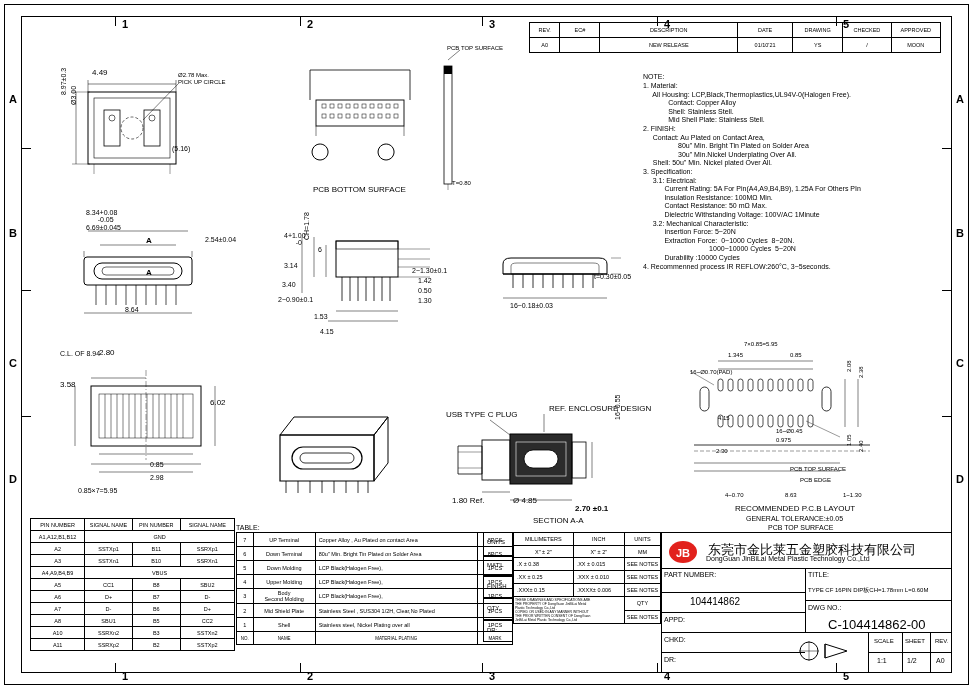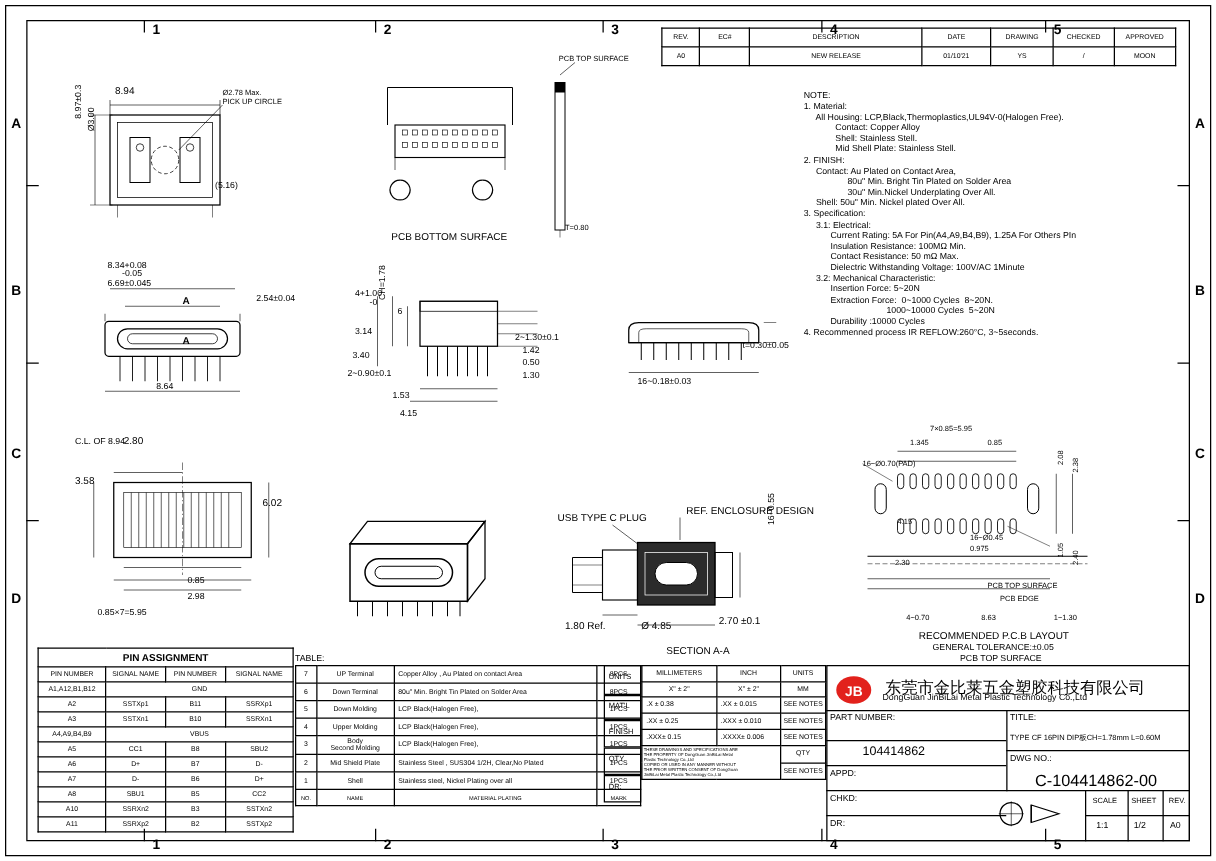--- a/index.html
+++ b/index.html
@@ -137,21 +137,21 @@
       <line x1="28" y1="10" x2="28" y2="22" stroke="#000" stroke-width="0.5"></line>
       <line x1="116" y1="10" x2="116" y2="22" stroke="#000" stroke-width="0.5"></line>
       <line x1="16" y1="22" x2="16" y2="94" stroke="#000" stroke-width="0.5"></line>
       <line x1="12" y1="22" x2="30" y2="22" stroke="#000" stroke-width="0.4"></line>
       <line x1="12" y1="94" x2="30" y2="94" stroke="#000" stroke-width="0.4"></line>
 
       <line x1="34" y1="94" x2="34" y2="104" stroke="#000" stroke-width="0.4"></line>
       <line x1="110" y1="94" x2="110" y2="104" stroke="#000" stroke-width="0.4"></line>
     </svg>
   </div>
-  <div class="tx t8" style="left:92px;top:68px;">8.94</div>
+  <div class="tx t8" style="left:92px;top:68px;">4.49</div>
   <div class="tx t6" style="left:178px;top:72px;">Ø2.78 Max.</div>
   <div class="tx t6" style="left:178px;top:79px;">PICK UP CIRCLE</div>
   <div class="tx t7" style="left:60px;top:95px;transform:rotate(-90deg);transform-origin:left top;">8.97±0.3</div>
   <div class="tx t7" style="left:70px;top:105px;transform:rotate(-90deg);transform-origin:left top;">Ø3.00</div>
   <div class="tx t7" style="left:172px;top:145px;">(5.16)</div>
 
   <div class="cad" style="left:300px;top:62px;">
     <svg width="120" height="105" viewBox="0 0 120 105">
       <line x1="10" y1="8" x2="10" y2="38" stroke="#000" stroke-width="0.8"></line>
       <line x1="110" y1="8" x2="110" y2="38" stroke="#000" stroke-width="0.8"></line>
@@ -386,21 +386,21 @@
 
       <rect x="120" y="30" width="14" height="36" fill="none" stroke="#000" stroke-width="0.8"></rect>
 
       <line x1="30" y1="80" x2="58" y2="80" stroke="#000" stroke-width="0.5"></line>
       <line x1="58" y1="88" x2="120" y2="88" stroke="#000" stroke-width="0.5"></line>
       <line x1="140" y1="30" x2="140" y2="66" stroke="#000" stroke-width="0.5"></line>
     </svg>
   </div>
   <div class="tx t8" style="left:452px;top:496px;">1.80 Ref.</div>
   <div class="tx t8" style="left:513px;top:496px;">Ø 4.85</div>
-  <div class="tx t8" style="left:575px;top:492px;">2.70 ±0.1</div>
+  <div class="tx t8" style="left:575px;top:504px;font-weight:bold;">2.70 ±0.1</div>
   <div class="tx t7" style="left:614px;top:420px;transform:rotate(-90deg);transform-origin:left top;">16~0.55</div>
   <div class="tx t8" style="left:533px;top:516px;">SECTION A-A</div>
 
   <div class="cad" style="left:690px;top:345px;">
     <svg width="215" height="150" viewBox="0 0 215 150">
 
       <g fill="none" stroke="#000" stroke-width="0.7">
         <rect x="28" y="34" width="5" height="12" rx="2.5"></rect>
         <rect x="38" y="34" width="5" height="12" rx="2.5"></rect>
         <rect x="48" y="34" width="5" height="12" rx="2.5"></rect>
@@ -462,23 +462,20 @@
   <div class="tx t6" style="left:846px;top:446px;transform:rotate(-90deg);transform-origin:left top;">1.05</div>
   <div class="tx t6" style="left:858px;top:452px;transform:rotate(-90deg);transform-origin:left top;">2.40</div>
   <div class="tx t6" style="left:790px;top:466px;">PCB TOP SURFACE</div>
   <div class="tx t8" style="left:735px;top:504px;">RECOMMENDED P.C.B LAYOUT</div>
   <div class="tx t7" style="left:746px;top:515px;">GENERAL TOLERANCE:±0.05</div>
   <div class="tx t7" style="left:768px;top:524px;">PCB TOP SURFACE</div>
 
   <div style="position:absolute;left:30px;top:518px;">
     <table style="width:205px;">
       <tbody>
-          <tr>
-            <td colspan="4" style="height:14px;font-size:8px;font-weight:bold;">PIN ASSIGNMENT</td>
-          </tr>
       <tr>
         <td style="width:54px;height:11px;">PIN NUMBER</td>
         <td style="width:48px;">SIGNAL NAME</td>
         <td style="width:48px;">PIN NUMBER</td>
         <td style="width:55px;">SIGNAL NAME</td>
       </tr>
       <tr>
         <td style="height:11px;">A1,A12,B1,B12</td>
         <td colspan="3">GND</td>
       </tr>

